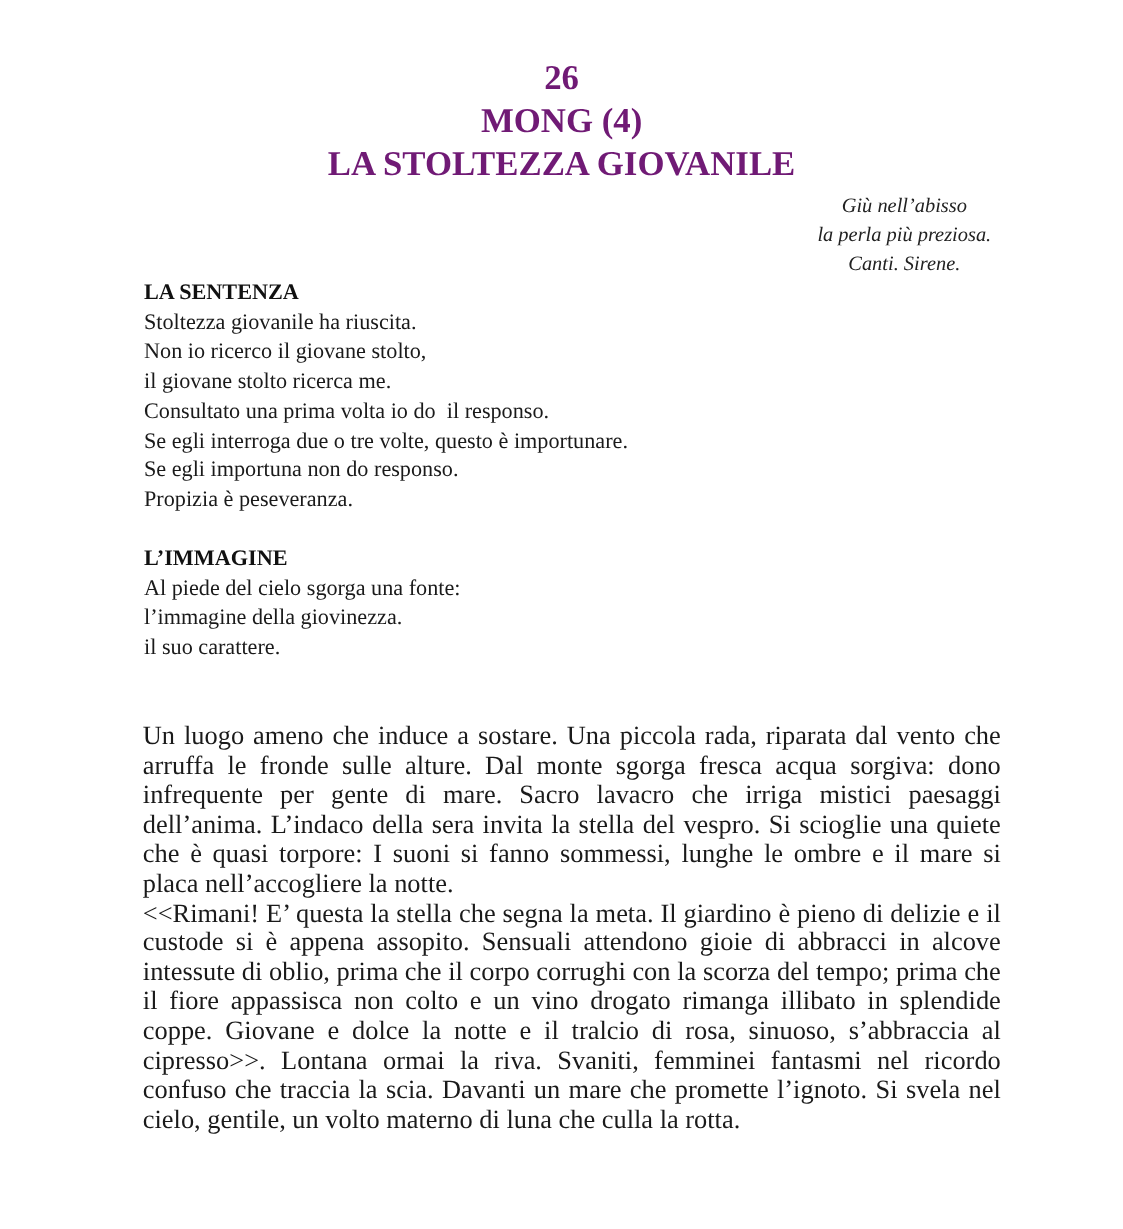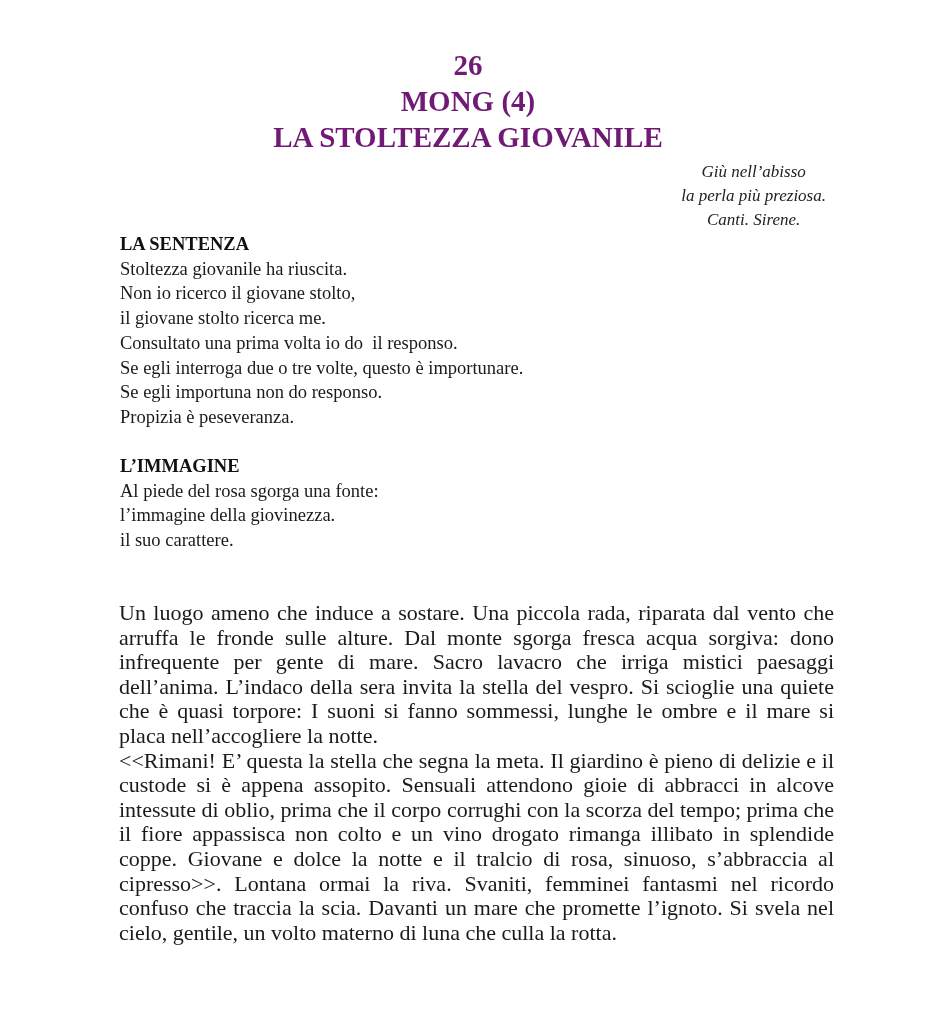--- a/index.html
+++ b/index.html
@@ -36,21 +36,21 @@
   <div class="line">Non io ricerco il giovane stolto,</div>
   <div class="line">il giovane stolto ricerca me.</div>
   <div class="line" style="white-space: pre;">Consultato una prima volta io do  il responso.</div>
   <div class="line">Se egli interroga due o tre volte, questo è importunare.</div>
   <div class="line">Se egli importuna non do responso.</div>
   <div class="line">Propizia è peseveranza.</div>
 </div>
 
 <div class="section" id="immagine">
   <h2>L’IMMAGINE</h2>
-  <div class="line">Al piede del rosa sgorga una fonte:</div>
+  <div class="line">Al piede del cielo sgorga una fonte:</div>
   <div class="line">l’immagine della giovinezza.</div>
   <div class="line">il suo carattere.</div>
 </div>
 
 <div class="prose">
   <p>Un luogo ameno che induce a sostare. Una piccola rada, riparata dal vento che arruffa le fronde sulle alture. Dal monte sgorga fresca acqua sorgiva: dono infrequente per gente di mare. Sacro lavacro che irriga mistici paesaggi dell’anima. L’indaco della sera invita la stella del vespro. Si scioglie una quiete che è quasi torpore: I suoni si fanno sommessi, lunghe le ombre e il mare si placa nell’accogliere la notte.</p>
   <p>&lt;&lt;Rimani! E’ questa la stella che segna la meta. Il giardino è pieno di delizie e il custode si è appena assopito. Sensuali attendono gioie di abbracci in alcove intessute di oblio, prima che il corpo corrughi con la scorza del tempo; prima che il fiore appassisca non colto e un vino drogato rimanga illibato in splendide coppe. Giovane e dolce la notte e il tralcio di rosa, sinuoso, s’abbraccia al cipresso&gt;&gt;. Lontana ormai la riva. Svaniti, femminei fantasmi nel ricordo confuso che traccia la scia. Davanti un mare che promette l’ignoto. Si svela nel cielo, gentile, un volto materno di luna che culla la rotta.</p>
 </div>
 
 </body></html>

